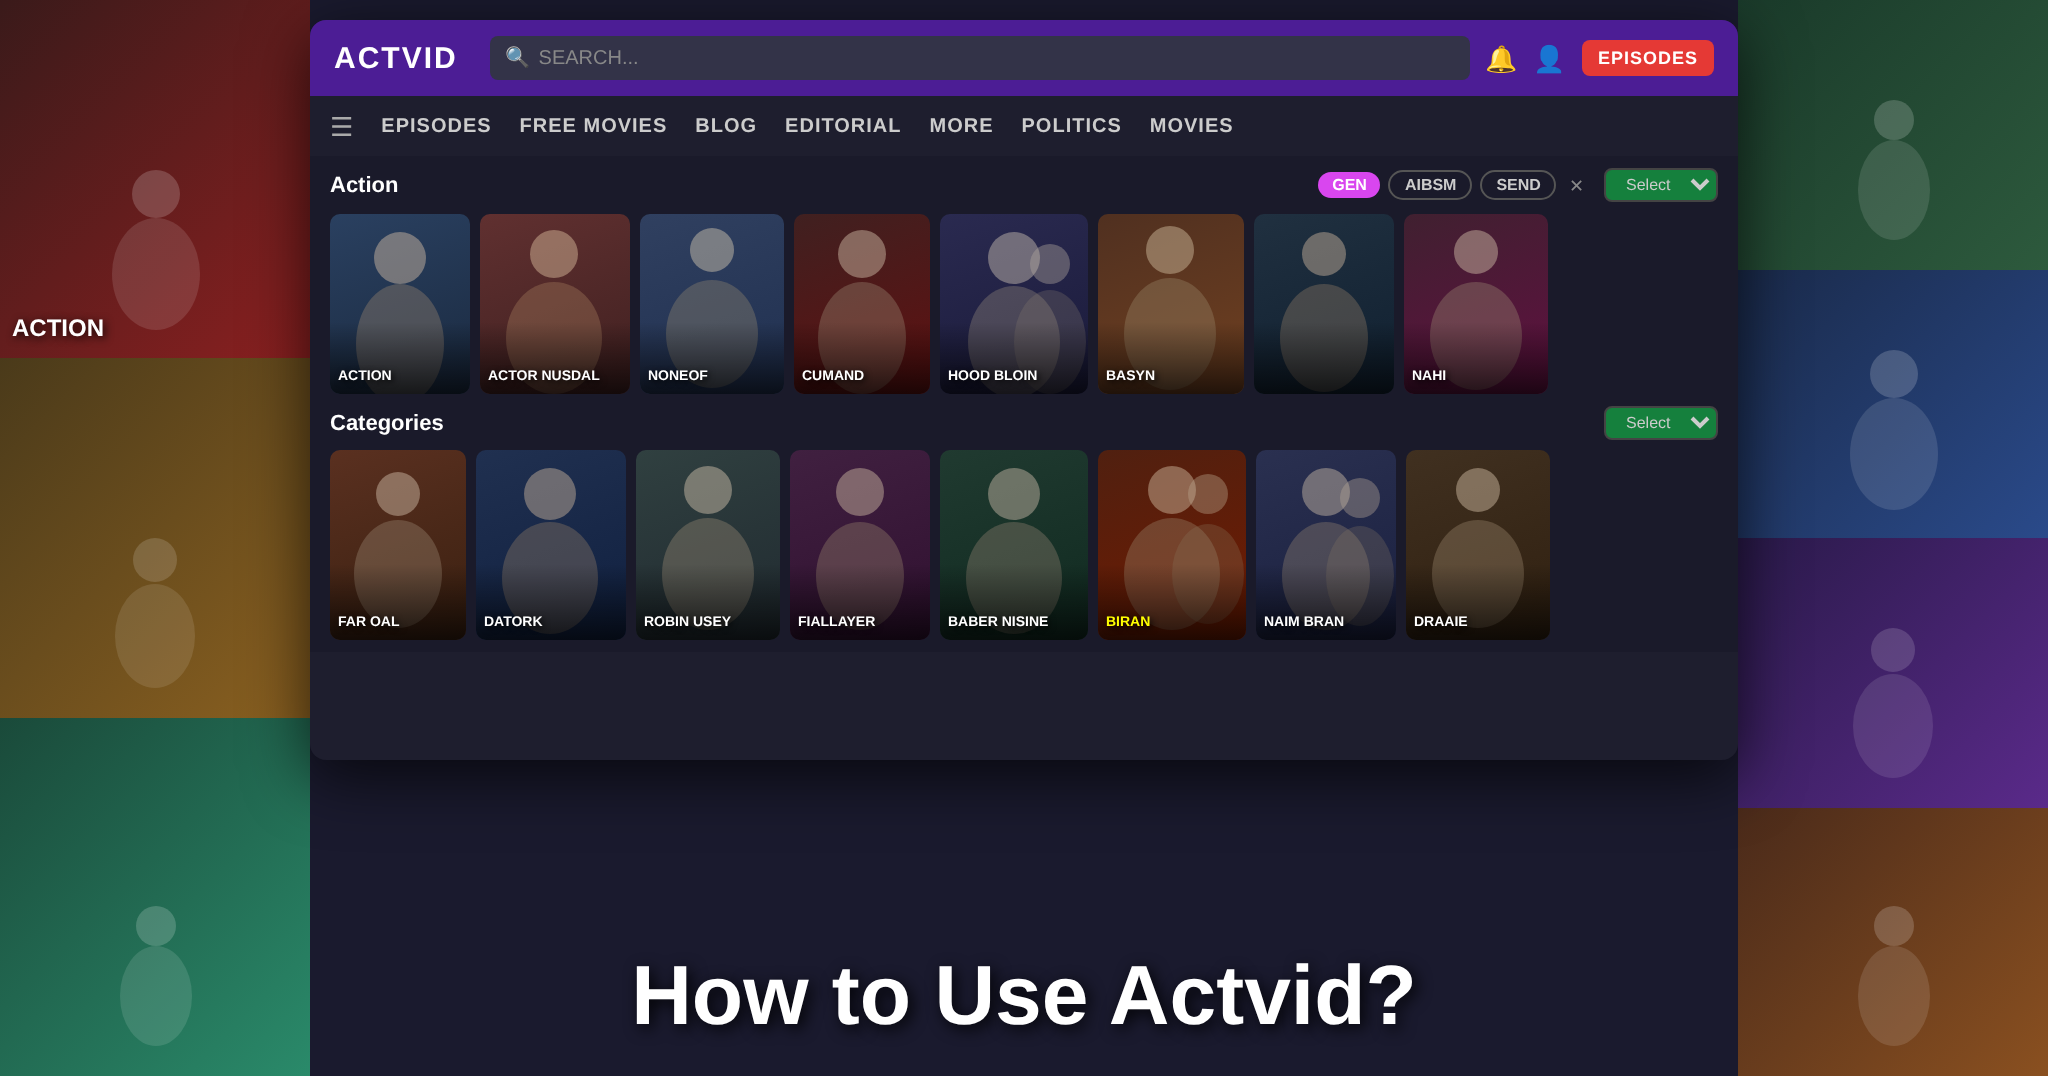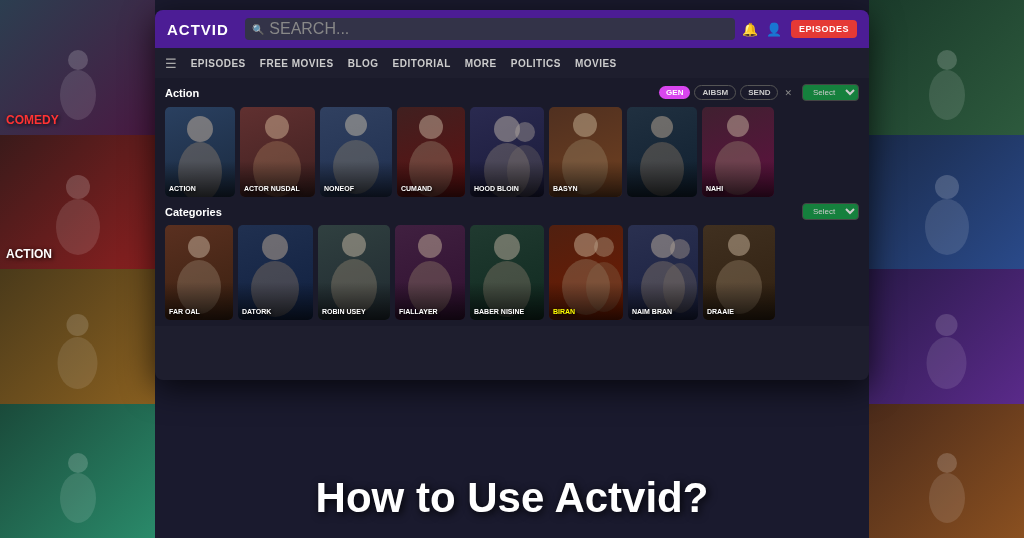--- a/index.html
+++ b/index.html
@@ -51,21 +51,21 @@
       align-items: center;
       padding: 0 8px;
       gap: 4px;
     }
     .search-icon-sm {
       color: #888;
       font-size: 10px;
     }
     .search-placeholder {
       color: #888;
-      font-size: 16px;
+      font-size: 10px;
     }
     .header-icons {
       display: flex;
       gap: 8px;
       align-items: center;
     }
     .header-icon {
       color: #aaa;
       font-size: 13px;
     }
@@ -296,27 +296,20 @@
       bottom: 10px;
       left: 50%;
       transform: translateX(-50%);
       opacity: 0.6;
     }
   </style>
 </head>
 <body>
 
 <div class="left-posters">
-  <div class="side-poster poster-1">
-    <svg class="person-fig" width="60" height="80" viewBox="0 0 60 80">
-      <circle cx="30" cy="15" r="10" fill="rgba(255,255,255,0.3)"></circle>
-      <ellipse cx="30" cy="50" rx="18" ry="25" fill="rgba(255,255,255,0.2)"></ellipse>
-    </svg>
-    <span class="side-poster-label">COMEDY</span>
-  </div>
   <div class="side-poster poster-3">
     <svg class="person-fig" width="70" height="90" viewBox="0 0 70 90">
       <circle cx="35" cy="18" r="12" fill="rgba(255,255,255,0.3)"></circle>
       <ellipse cx="35" cy="58" rx="22" ry="28" fill="rgba(255,255,255,0.2)"></ellipse>
     </svg>
     <span class="side-poster-label side-poster-label-white">ACTION</span>
   </div>
   <div class="side-poster poster-5">
     <svg class="person-fig" width="65" height="85" viewBox="0 0 65 85">
       <circle cx="32" cy="16" r="11" fill="rgba(255,255,255,0.25)"></circle>

